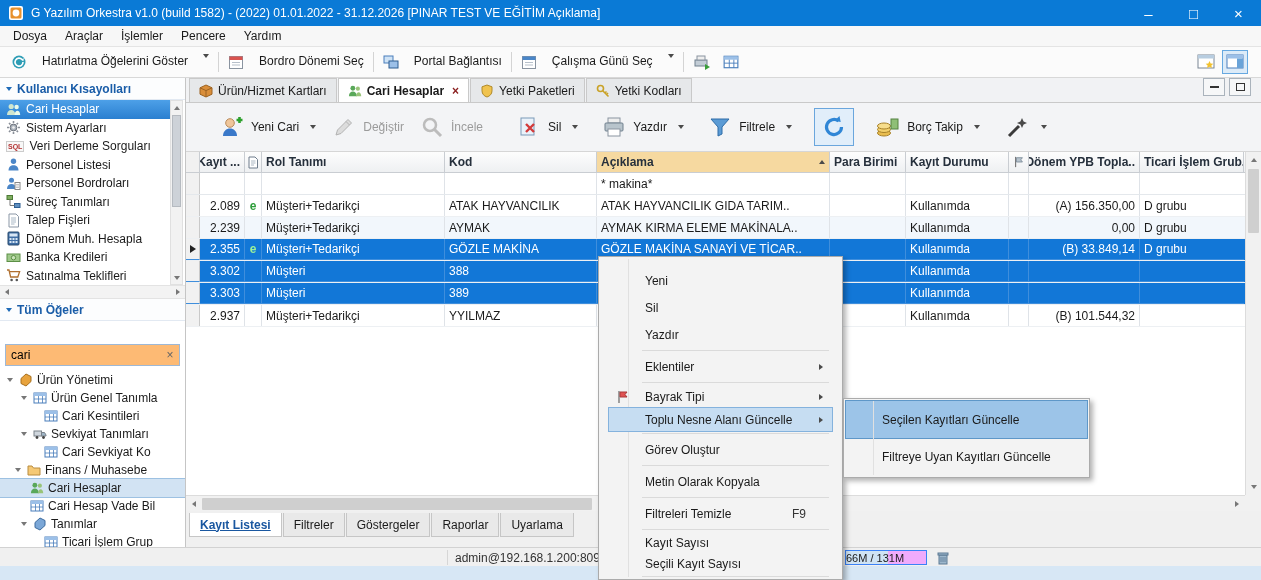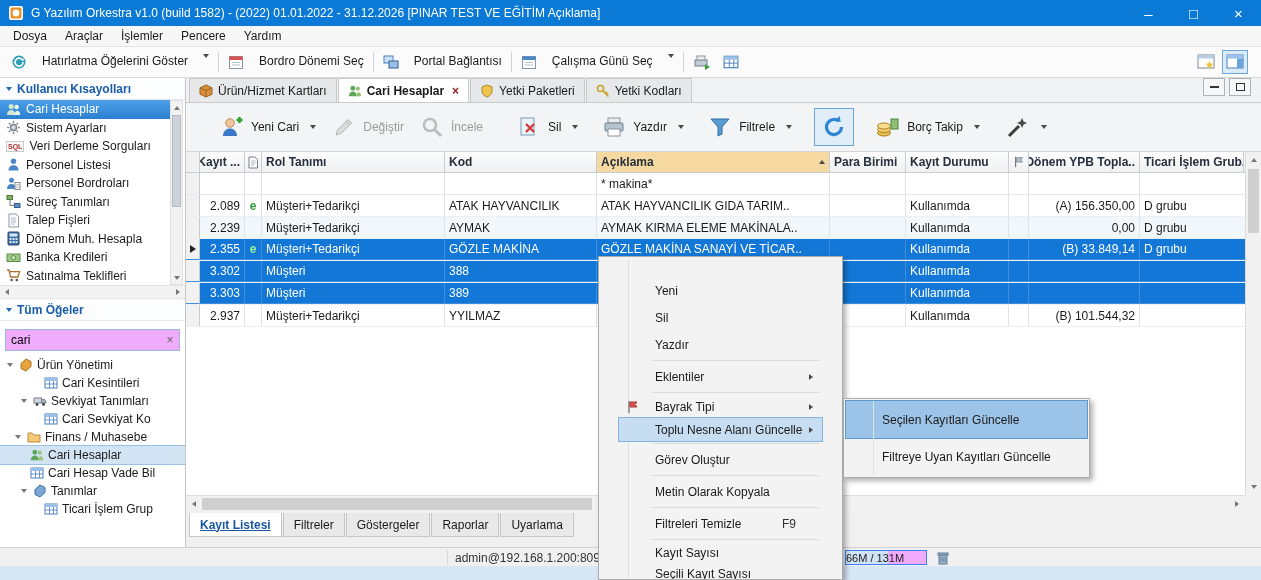--- a/index.html
+++ b/index.html
@@ -42,21 +42,21 @@
   .side-hdr{height:22px;display:flex;align-items:center;gap:5px;padding-left:6px;color:#1a5da8;font-weight:bold;background:#fcfdfe;border-bottom:1px solid #e2e9f2}
   .sc-list{position:relative;height:185px}
   .sc-item{height:18.5px;display:flex;align-items:center;gap:5px;padding-left:6px;white-space:nowrap;overflow:hidden;width:170px}
   .sc-item.sel{background:linear-gradient(#4da0e8,#2a7fd0);color:#fff}
   .side-vscroll{position:absolute;right:2px;top:0;width:13px;height:185px;background:#f2f2f2;border:1px solid #e0e0e0}
   .side-vscroll .sb{height:13px;display:flex;align-items:center;justify-content:center}
   .side-vscroll .thumb{position:absolute;left:1px;right:1px;top:14px;height:92px;background:#cdd2d8;border:1px solid #b5bac0}
   .mini-h{height:14px;display:flex;align-items:center;background:#f3f3f3;border-top:1px solid #e3e3e3;border-bottom:1px solid #e3e3e3}
   .mini-h .mbtn{width:14px;display:flex;align-items:center;justify-content:center}
   .mini-h .mtrack{flex:1}
-  .searchbox{margin:8px 5px 4px 5px;height:22px;border:1px solid #9db8d6;display:flex;align-items:center;background:#f0abfc}
+  .searchbox{margin:23px 5px 4px 5px;height:22px;border:1px solid #9db8d6;display:flex;align-items:center;background:#fdba74}
   .searchbox input{flex:1;min-width:0;border:none;outline:none;padding:0 5px;font:inherit;background:transparent}
   .searchbox .clear{width:18px;text-align:center;color:#666;font-size:12px;line-height:20px}
   .tree{padding-top:1px}
   .tree-item{height:18px;display:flex;align-items:center;gap:4px;white-space:nowrap;overflow:hidden}
   .tree-item .tw{width:11px;display:flex;justify-content:center}
   .tree-item.sel{background:#d2e3f3;outline:1px solid #9dc1e2}
 
   
   .doctabs{position:absolute;left:186px;top:78px;width:1075px;height:25px;background:#f1f2f4;border-bottom:1px solid #c9c9c9;display:flex;align-items:flex-start;padding-left:3px}
   .dtab{height:24px;display:flex;align-items:center;gap:5px;padding:0 9px;border:1px solid #c9c9c9;border-bottom:none;background:#e6e8ea;margin-right:1px;white-space:nowrap}
@@ -120,21 +120,21 @@
   .statusbar{position:absolute;left:0;top:547px;width:1261px;height:19px;background:#f0f0f0;border-top:1px solid #d2d2d2}
   .ssep{position:absolute;top:2px;width:1px;height:15px;background:#d6d6d6}
   .conn{position:absolute;left:455px;top:3px;color:#333}
   .memwrap{position:absolute;left:845px;top:2px;width:82px;height:15px;border:1px solid #3b82f6;background:#f0abfc}
   .memfill{position:absolute;left:0;top:0;bottom:0;width:42px;background:#cfe3f4}
   .memtext{position:relative;text-align:center;font-size:11px;line-height:13px}
   .trashbtn{position:absolute;left:934px;top:2px;width:18px;height:15px;display:flex;align-items:center;justify-content:center}
   .bottomstrip{position:absolute;left:0;top:566px;width:1261px;height:14px;background:#d7e7f5}
 
   
-  .ctxmenu{position:absolute;left:598px;top:256px;width:245px;height:324px;background:#f3f3f3;border:1px solid #ababab;box-shadow:3px 3px 5px rgba(0,0,0,.3);padding:20px;overflow:hidden;z-index:50}
+  .ctxmenu{position:absolute;left:598px;top:256px;width:245px;height:324px;background:#f3f3f3;border:1px solid #ababab;box-shadow:3px 3px 5px rgba(0,0,0,.3);padding:10px;overflow:hidden;z-index:50}
   .ctxmenu::before{content:'';position:absolute;left:29px;top:2px;bottom:2px;width:1px;background:#e0e0e0}
   .cm-item{height:27px;display:flex;align-items:center;padding-left:36px;position:relative}
   .cm-item.short{height:23px}
   .cm-item.counts{height:21px}
   .cm-item .cmicon{position:absolute;left:7px;top:50%;margin-top:-7px}
   .cm-item .arrow{position:absolute;right:9px}
   .cm-item .key{margin-left:auto;margin-right:26px;color:#333}
   .cm-item.hl{background:#c6ddf2;outline:1px solid #84b2dd}
   .cm-sep{height:1px;background:#dadada;margin:2px 3px 2px 33px}
 
@@ -391,20 +391,33 @@
     <div class="tree-item" style="padding-left:4px">
       <span class="tw">
           <span class="tri t-d gray"></span>
         </span>
       <span>
           <svg width="14" height="14" viewBox="0 0 14 14">
             <path d="M7 1l5 2.5v5L7 13 2 10.5v-5z" fill="#e8a33d" stroke="#a8701f"></path>
           </svg>
         </span>
       <span>Ürün Yönetimi</span>
+    </div>
+    <div class="tree-item" style="padding-left:18px">
+      <span class="tw">
+          <span class="tri t-d gray"></span>
+        </span>
+      <span>
+          <svg width="14" height="14" viewBox="0 0 14 14">
+            <rect x="1" y="2" width="12" height="10" fill="#fff" stroke="#4a7ebb"></rect>
+            <rect x="1" y="2" width="12" height="3" fill="#9cc0e8"></rect>
+            <path d="M1 8h12M5.5 5v7M9.5 5v7" stroke="#4a7ebb" stroke-width=".8"></path>
+          </svg>
+        </span>
+      <span>Ürün Genel Tanımla</span>
     </div>
     <div class="tree-item" style="padding-left:44px">
       <span>
           <svg width="14" height="14" viewBox="0 0 14 14">
             <rect x="1" y="2" width="12" height="10" fill="#fff" stroke="#4a7ebb"></rect>
             <rect x="1" y="2" width="12" height="3" fill="#9cc0e8"></rect>
             <path d="M1 8h12M5.5 5v7M9.5 5v7" stroke="#4a7ebb" stroke-width=".8"></path>
           </svg>
         </span>
       <span>Cari Kesintileri</span>

